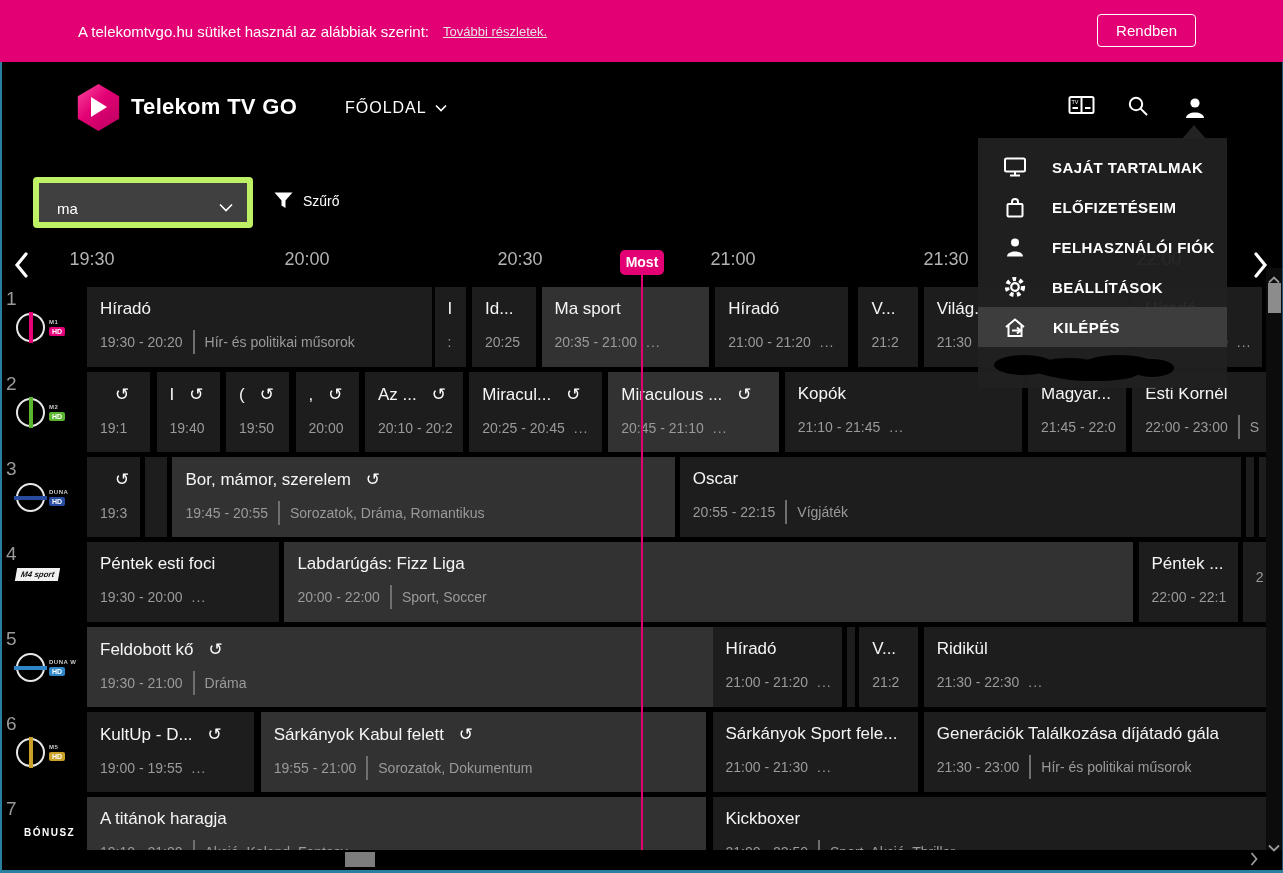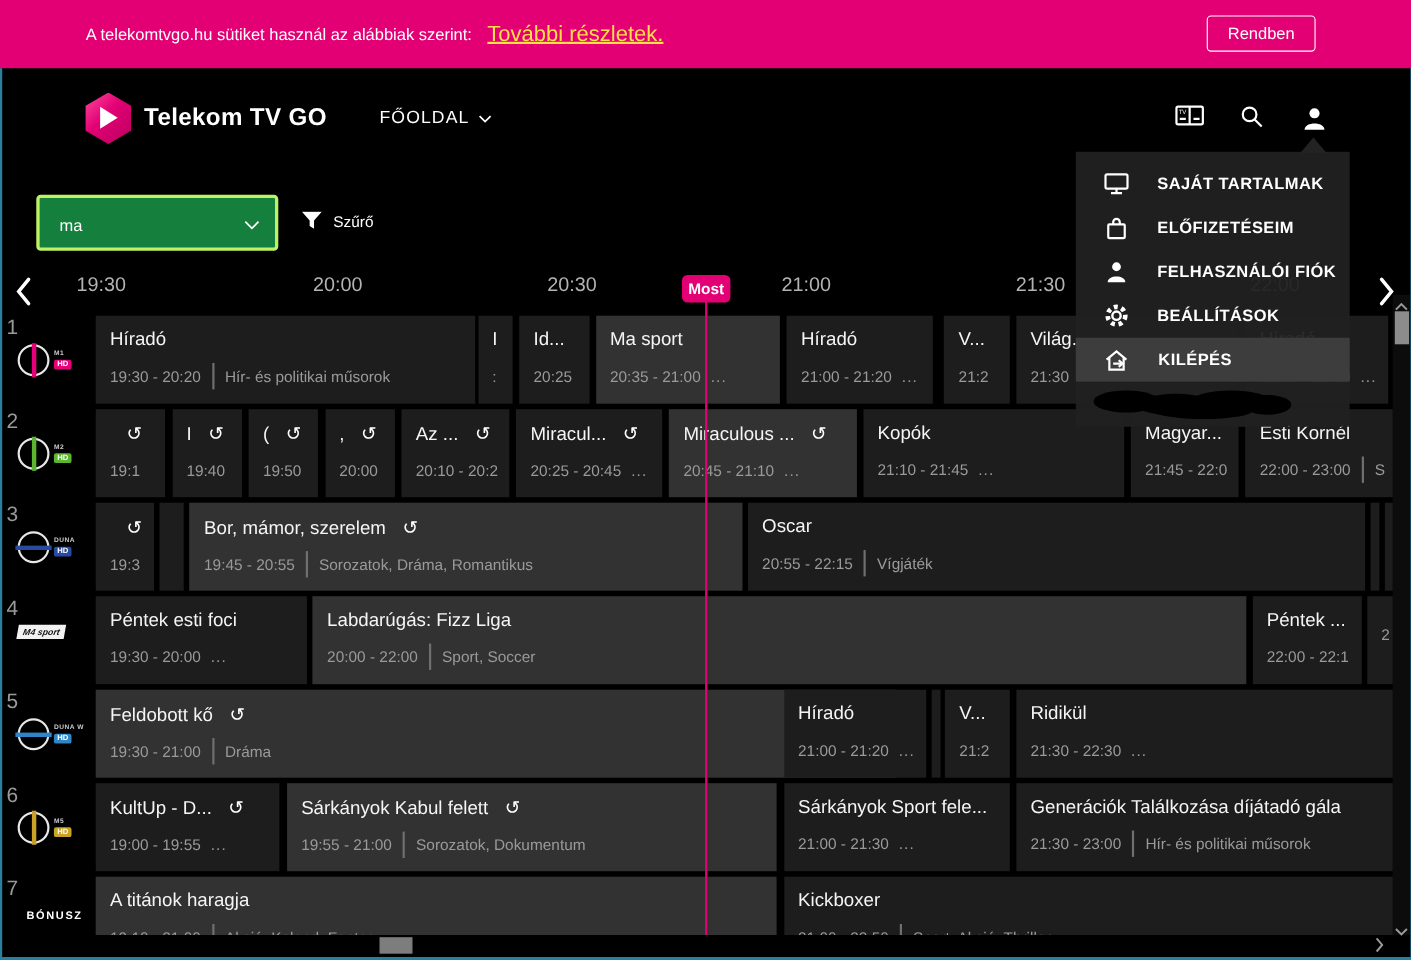--- a/index.html
+++ b/index.html
@@ -2,38 +2,38 @@
 <html><head>
 <meta charset="utf-8">
 <style>
   html,body{margin:0;padding:0;background:#000;}
   #stage{position:relative;width:1283px;height:873px;background:#000;overflow:hidden;
          font-family:"Liberation Sans",sans-serif;-webkit-font-smoothing:antialiased;}
   
   .banner{position:absolute;top:0;left:0;width:1283px;height:62px;background:#e20074;
           display:flex;align-items:center;z-index:10;}
   .banner-text{color:#fff;font-size:15px;margin-left:78px;}
-  .banner-link{color:#fde047;font-size:20px;text-decoration:underline;margin-left:14px;cursor:pointer;}
+  .banner-link{color:#e5e5e5;font-size:13px;text-decoration:underline;margin-left:14px;cursor:pointer;}
   .ok-btn{position:absolute;right:87px;top:14px;height:33px;padding:0 18px;background:transparent;
           border:1px solid #fff;border-radius:4px;color:#fff;font-size:15px;
           font-family:"Liberation Sans",sans-serif;cursor:pointer;}
   
   .logo{position:absolute;left:75px;top:84px;width:47px;height:47px;
         background:linear-gradient(135deg,#ff4fa1 0%,#e20074 45%,#b8005e 100%);
         clip-path:polygon(50% 0%,94% 26%,94% 74%,50% 100%,6% 74%,6% 26%);}
   .logo::after{content:"";position:absolute;left:16px;top:13px;width:0;height:0;
         border-left:16px solid #fff;border-top:10px solid transparent;border-bottom:10px solid transparent;}
   .brand{position:absolute;left:131px;top:94px;color:#fff;font-size:22px;font-weight:bold;letter-spacing:.3px;}
   .nav{position:absolute;left:345px;top:99px;color:#fff;font-size:16px;font-weight:500;
        letter-spacing:1px;display:flex;align-items:center;gap:8px;cursor:pointer;}
   .hicon{position:absolute;top:95px;cursor:pointer;}
   
-  .select{position:absolute;left:33px;top:177px;width:220px;height:51px;border:3px solid #bef264;
+  .select{position:absolute;left:33px;top:177px;width:220px;height:51px;border:6px solid #bef264;
           border-radius:4px;color:#fff;font-size:15px;line-height:51px;padding-left:18px;
-          box-sizing:border-box;cursor:pointer;background:#15803d;}
+          box-sizing:border-box;cursor:pointer;background:#404040;}
   .select svg{position:absolute;right:14px;top:20px;}
   .filter{position:absolute;left:274px;top:192px;display:flex;align-items:center;gap:10px;
           color:#fff;font-size:14px;cursor:pointer;}
   
   .tl-label{position:absolute;top:249px;color:#b3b3b3;font-size:18px;transform:translateX(-50%);white-space:nowrap;}
   .most{position:absolute;left:620px;top:250px;width:44px;height:25px;background:#e20074;border-radius:5px;
         color:#fff;font-size:14px;font-weight:bold;text-align:center;line-height:25px;z-index:5;}
   .tl-arrow{position:absolute;top:251px;cursor:pointer;z-index:5;}
   .nowline{position:absolute;left:641px;top:274px;width:2px;height:594px;background:#e20074;z-index:4;}
   

